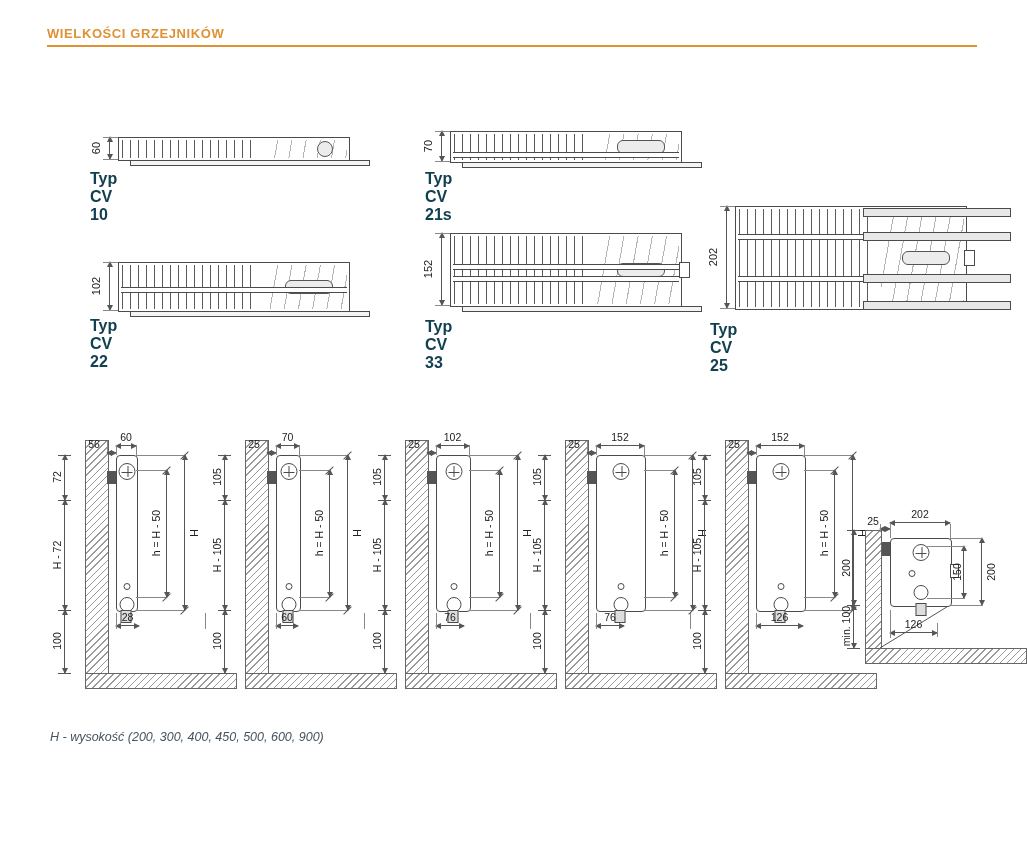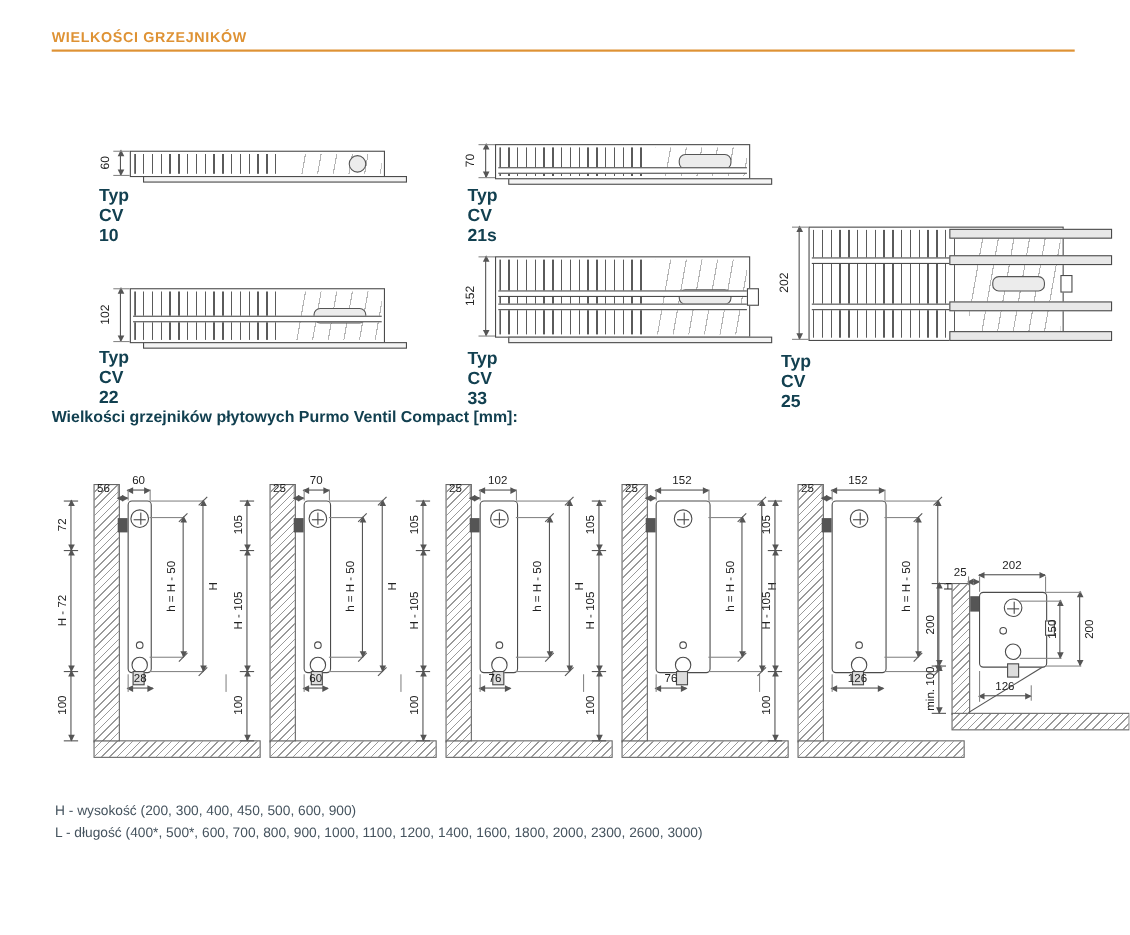--- a/index.html
+++ b/index.html
@@ -99,21 +99,21 @@
   .sv .s2{left:calc(66px + var(--bw) + 43px);top:185px;}
   .sv .s3{left:calc(66px + var(--bw) + 25px);top:45px;}
   .sv .s4{left:calc(66px + var(--bw) + 25px);top:172px;}
   
   .detail{position:absolute;left:845px;top:468px;width:182px;height:230px;}
   .detail .wall{left:20px;top:62px;width:15px;height:118px;}
   .detail .floor{left:20px;top:180px;width:160px;height:14px;}
   .dbox{position:absolute;left:45px;top:70px;width:60px;height:67px;
         border:1.5px solid #4b4b4b;border-radius:4px;background:#fff;}
   .legend{position:absolute;left:50px;top:730px;font-size:12.5px;color:#45535e;}
-  .legend div{margin-bottom:6px;}
+  .legend div{margin-bottom:6px;font-style:italic;}
 </style>
 </head>
 <body>
 
 <div class="canvas">
   <div class="hdr">WIELKOŚCI GRZEJNIKÓW</div>
   <div class="hrule"></div>
 
   <div id="xsec-layer">
       <div class="xw" style="left: 80px; top: 130px; --bl: 38px; --bw: 230px; --bh: 22px; --ly: 40px;">
@@ -187,21 +187,20 @@
           <div class="xpipe" style="top: 1.06px;"></div>
           <div class="xpipe" style="top: 24.52px;"></div>
           <div class="xpipe" style="top: 67.36px;"></div>
           <div class="xpipe" style="top: 93.88px;"></div>
           <div class="xtab"></div>
         </div>
     <div class="xlabel">Typ CV 25</div>
   </div>
     </div>
 
-  <div class="section-title">Wielkości grzejników płytowych Purmo Ventil Compact [mm]:</div>
 
   <div id="sv-layer">
       <div class="sv" style="left: 50px; --bw: 20px; --bd: 23px;">
     <div class="wall"></div>
     <div class="floor"></div>
     <div class="svbox">
       <div class="cA"></div>
       <div class="cDot"></div>
       <div class="cB"></div>
     </div>
@@ -456,15 +455,14 @@
     <div class="tick" style="left:2px;top:137px;"></div>
     <div class="tick" style="left:2px;top:180px;"></div>
     <div class="hdim" style="left:45px;top:164px;width:47px;"></div>
     <span class="num" style="left:45px;top:150px;width:47px;text-align:center;">126</span>
     <div class="ext" style="left:45px;top:142px;width:1px;height:28px;"></div>
     <div class="ext" style="left:92px;top:155px;width:1px;height:14px;"></div>
   </div>
 
   <div class="legend">
     <div>H - wysokość (200, 300, 400, 450, 500, 600, 900)</div>
-    <div>L - długość (400*, 500*, 600, 700, 800, 900, 1000, 1100, 1200, 1400, 1600, 1800, 2000, 2300, 2600, 3000)</div>
   </div>
 </div>
 
 </body></html>

